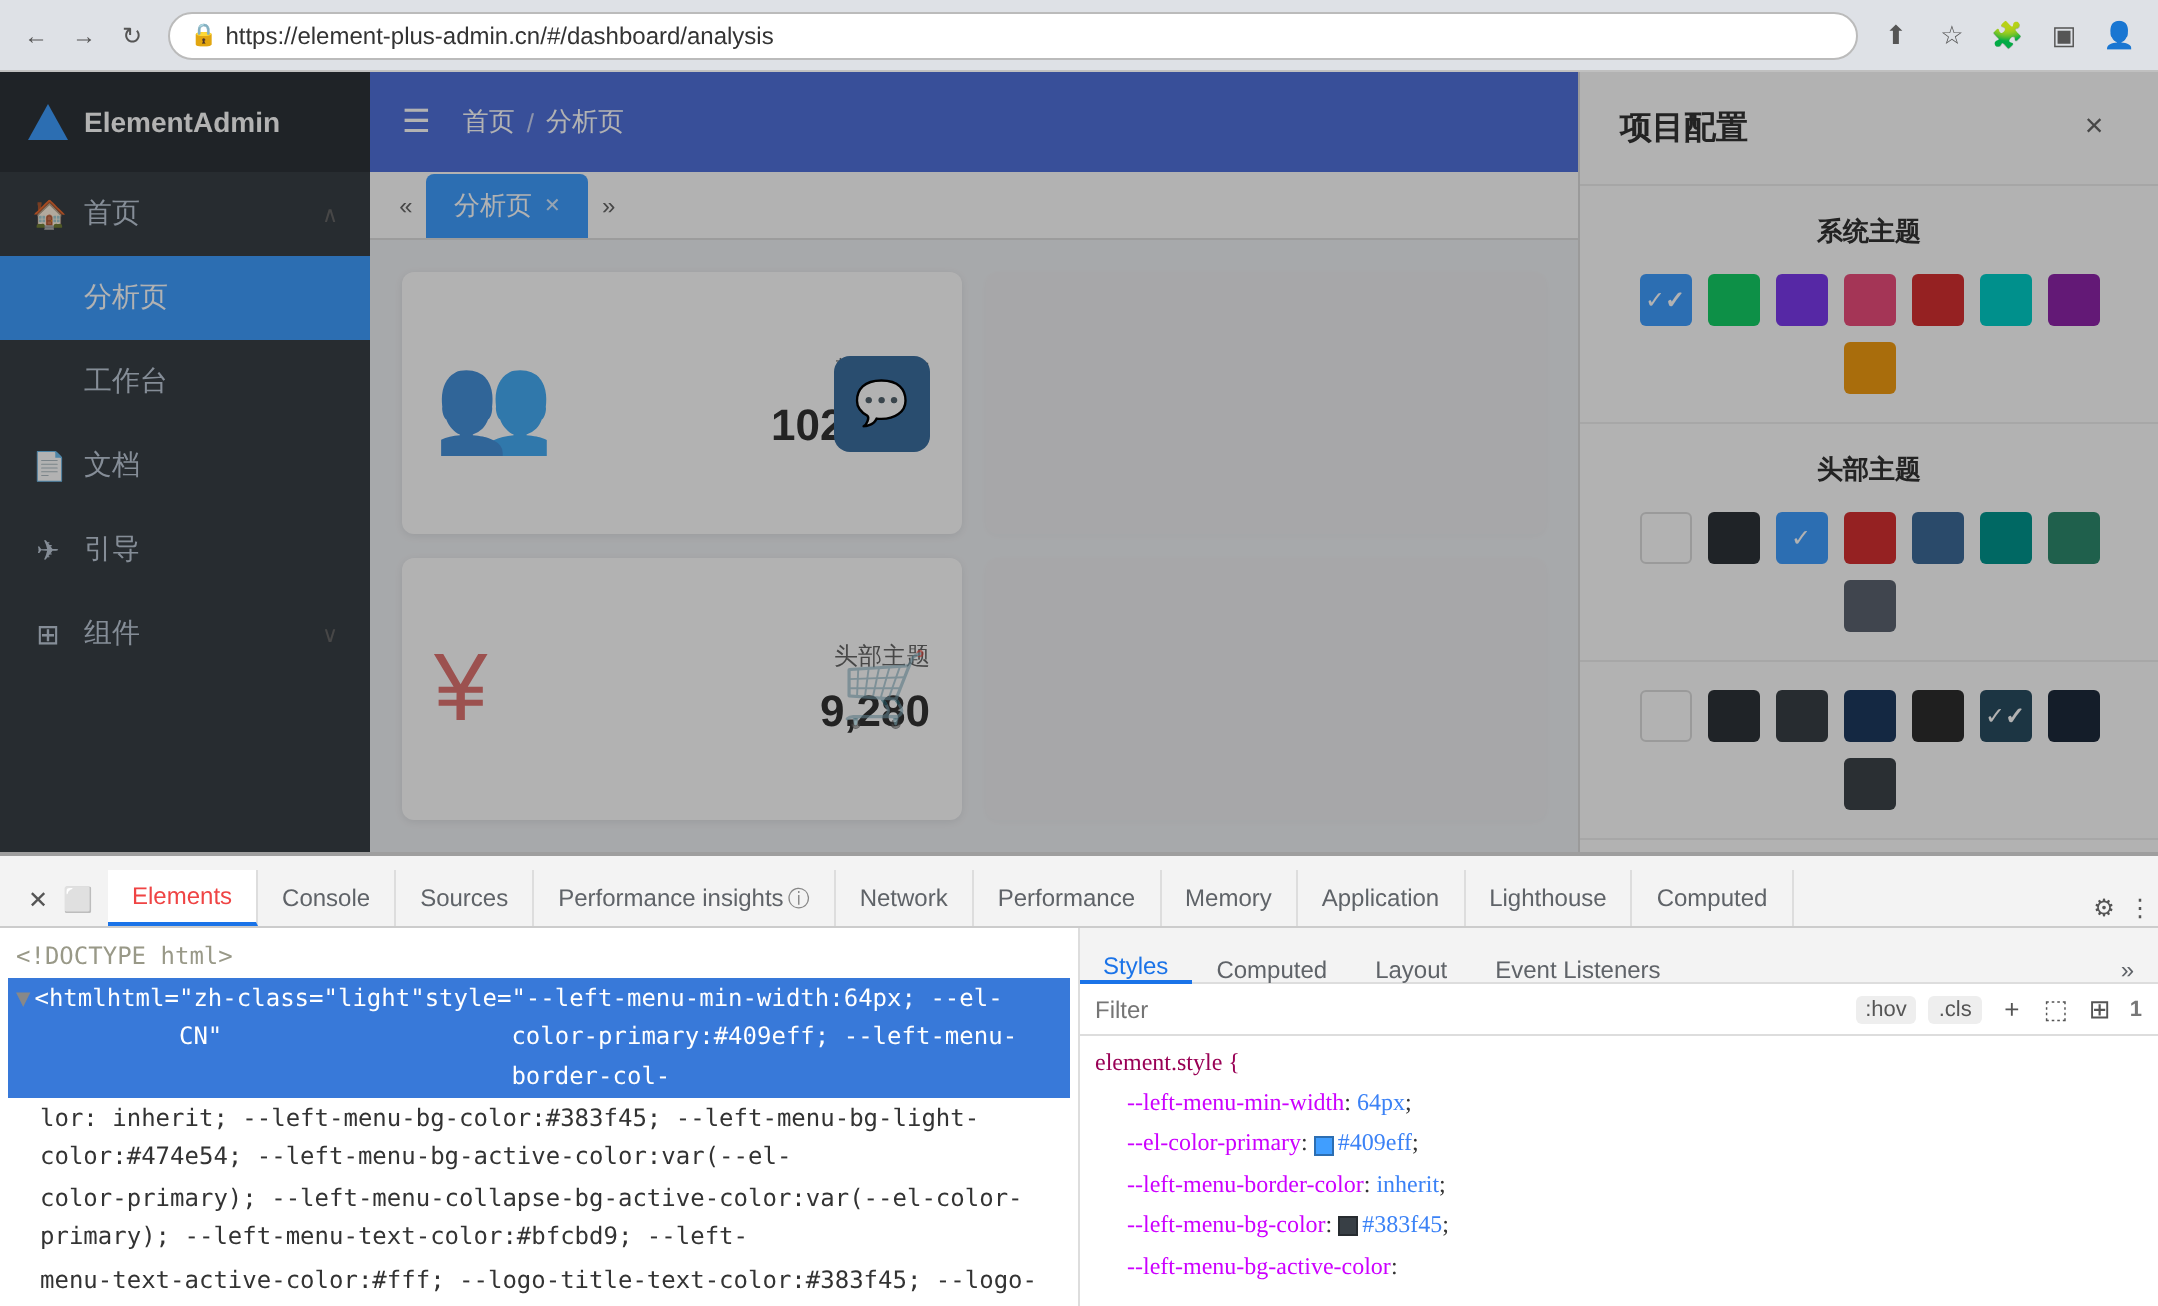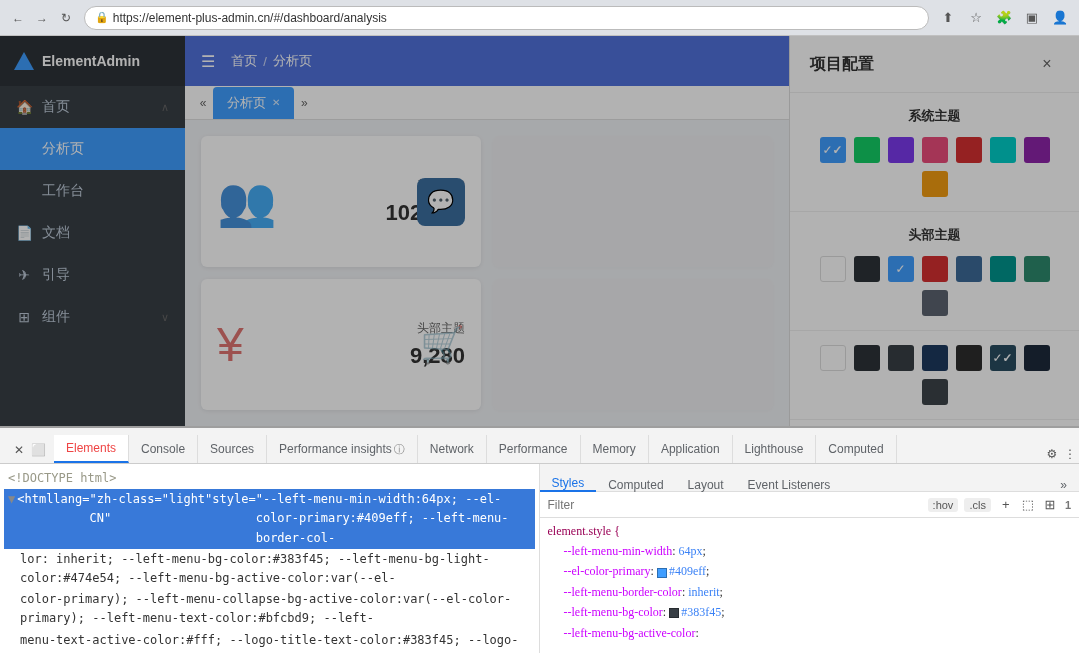--- a/index.html
+++ b/index.html
@@ -332,21 +332,21 @@
 
         <div class="devtools-main">
 
           <div class="devtools-left">
             <div class="html-line">
               <span class="html-comment">&lt;!DOCTYPE html&gt;</span>
             </div>
             <div class="html-line html-selected">
               <span class="html-expand">▼</span>
               <span class="html-tag">&lt;html</span>
-              <span class="html-attr-name"> lang=</span>
+              <span class="html-attr-name"> html=</span>
                 <span class="html-attr-val">"zh-CN"</span>
               <span class="html-attr-name"> class=</span>
                 <span class="html-attr-val">"light"</span>
               <span class="html-attr-name"> style=</span>
                 <span class="html-attr-val">"--left-menu-min-width:64px; --el-color-primary:#409eff; --left-menu-border-col-</span>
             </div>
             <div class="html-line">
               <span style="padding-left:12px;">lor: inherit; --left-menu-bg-color:#383f45; --left-menu-bg-light-color:#474e54; --left-menu-bg-active-color:var(--el-</span>
             </div>
             <div class="html-line">

